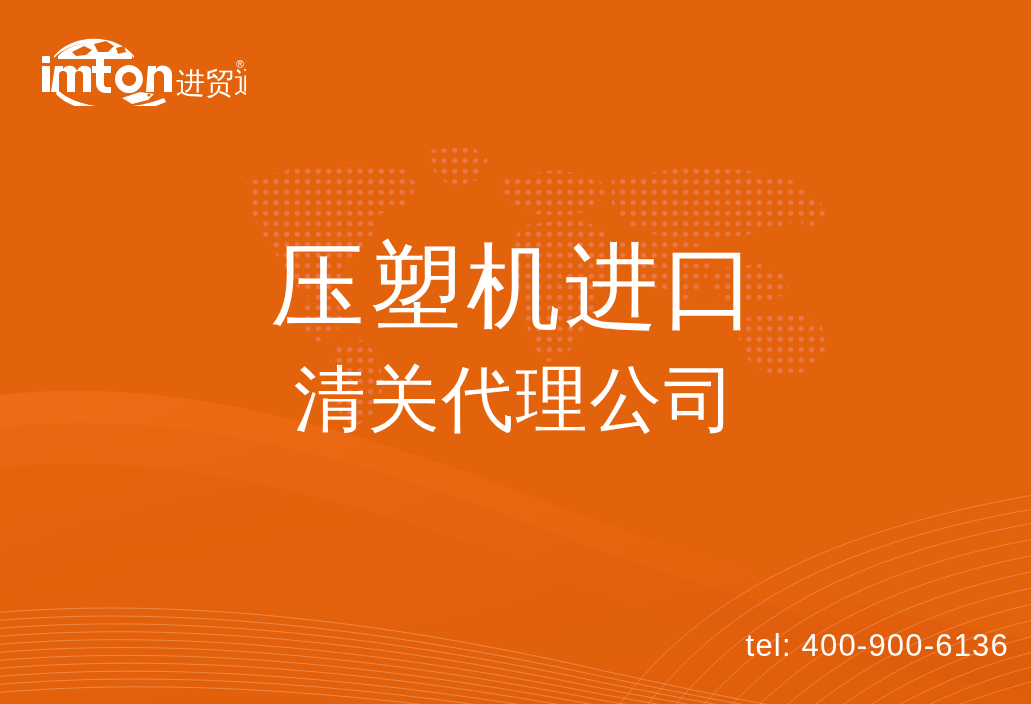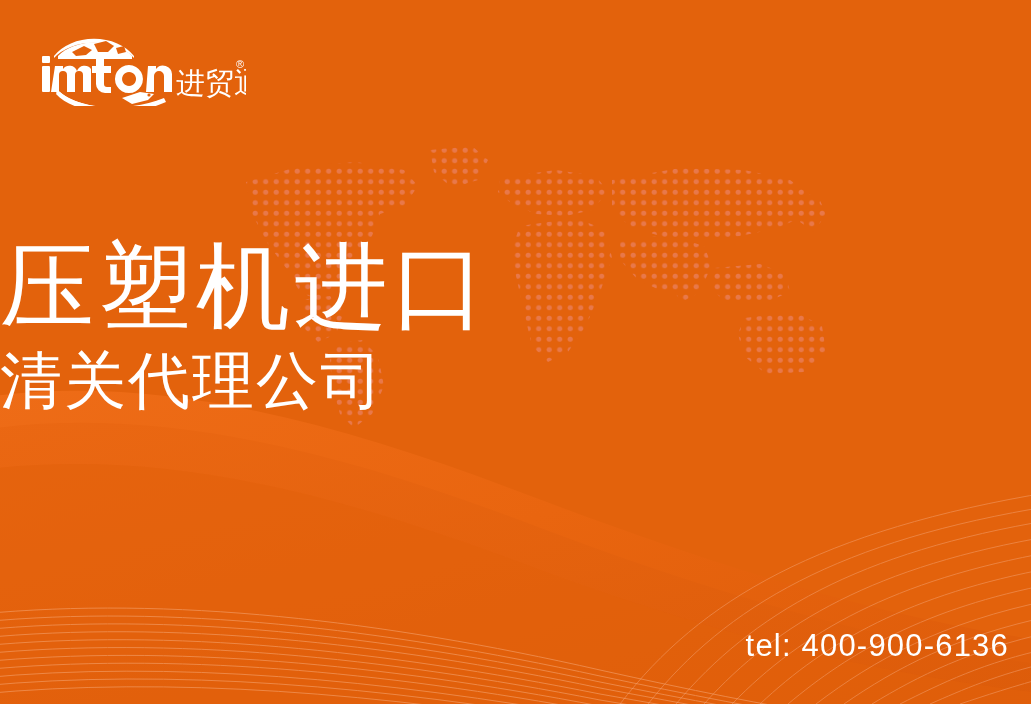--- a/index.html
+++ b/index.html
@@ -40,34 +40,34 @@
     left:36px; top:26px;
     width:210px; height:80px;
   }
   .logo svg{ display:block; }
 
   
   .headline{
     position:absolute;
     left:0; top:232px;
     width:1031px;
-    text-align:left;
+    text-align:center;
     color:#ffffff;
     line-height:1.18;
     letter-spacing:2px;
   }
   .headline .line{
     display:block;
     font-size:96px;
     font-weight:400;
     font-family:"DejaVu Sans","Liberation Sans",sans-serif;
     white-space:nowrap;
   }
   .headline .line-1{ font-size:94px; letter-spacing:4px; }
-  .headline .line-2{ font-size:62px; letter-spacing:2px; margin-top:1px; }
+  .headline .line-2{ font-size:72px; letter-spacing:2px; margin-top:20px;font-family:Liberation Mono, monospace; }
 
   
   .tel{
     position:absolute;
     right:22px; bottom:40px;
     color:#ffffff;
     font-size:31px;
     font-weight:400;
     letter-spacing:1.2px;
     font-family:"Liberation Sans","DejaVu Sans",sans-serif;

